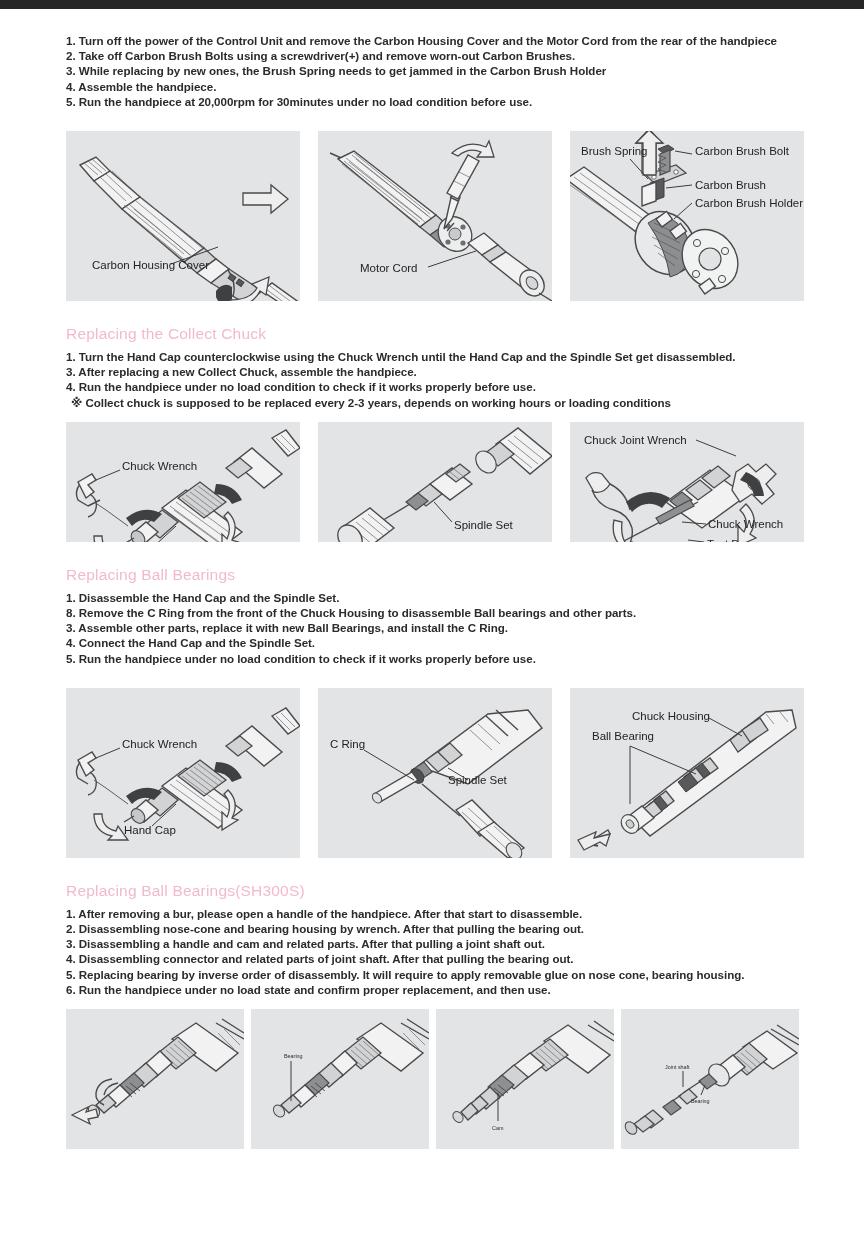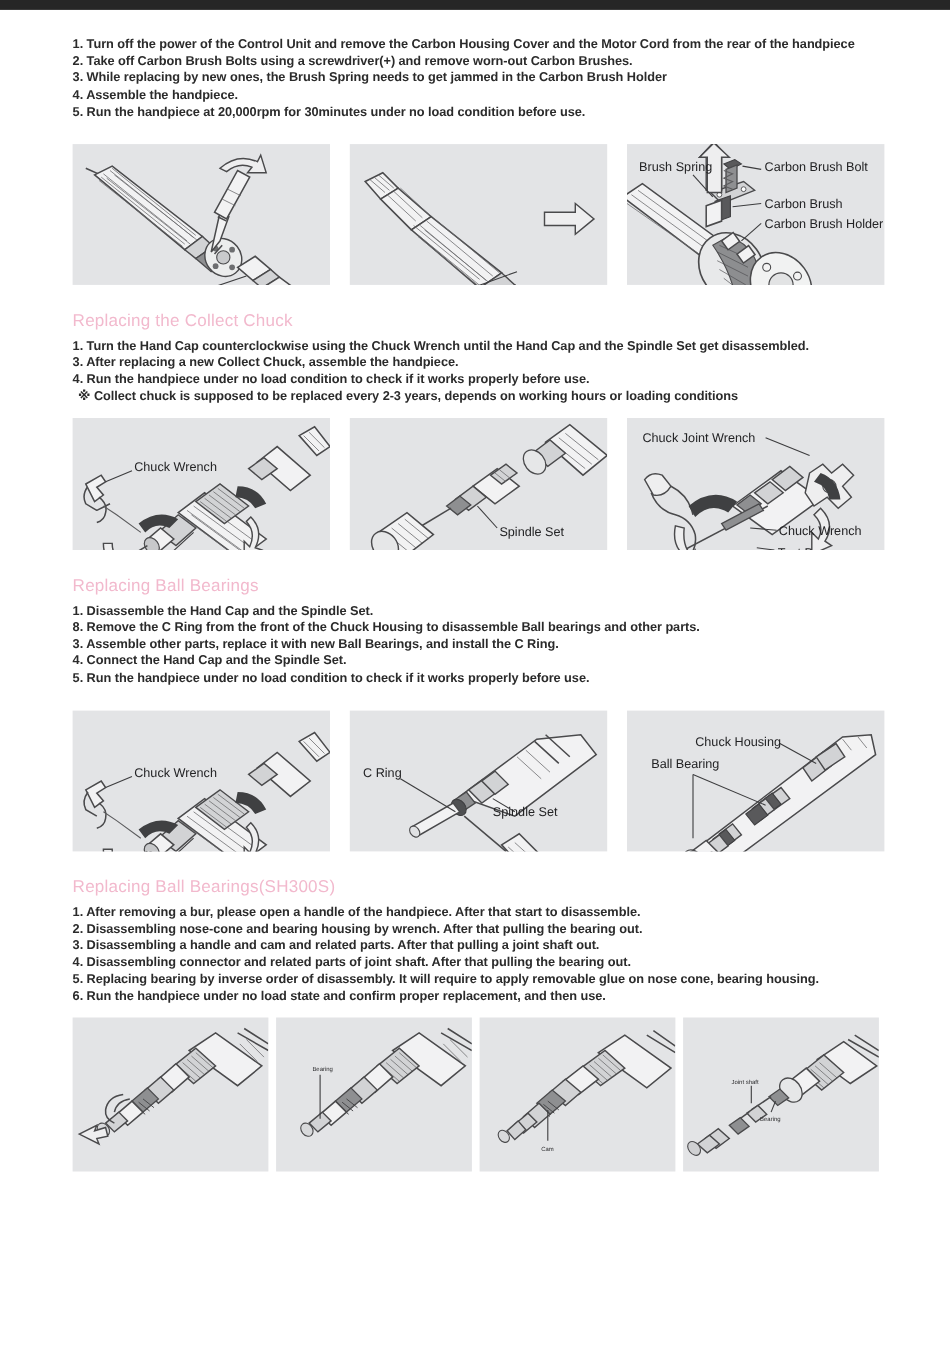--- a/index.html
+++ b/index.html
@@ -48,21 +48,21 @@
     gap:0;
   }
   .panel{
     background:#e3e4e6;
     position:relative;
     overflow:hidden;
   }
   .panel svg{display:block;}
 
   
-  .row-3 .panel{ width:234px;height:128px; }
+  .row-3 .panel{ width:234px;height:170px; }
   .row-3 .panel + .panel{ margin-left:18px; }
   .row-3b .panel{ width:234px;height:120px; }
   .row-3b .panel + .panel{ margin-left:18px; }
   .row-4 .panel{ width:178px;height:140px; }
   .row-4 .panel + .panel{ margin-left:7px; }
 
   .sp-a{height:24px;}
   .sp-b{height:22px;}
   .sp-c{height:12px;}
 
@@ -103,20 +103,58 @@
       <li>5. Run the handpiece at 20,000rpm for 30minutes under no load condition before use.</li>
     </ul>
     <div class="sp-b"></div>
 
     <div class="panelrow row-3">
 
       <div class="panel">
         <svg width="234" height="170" viewBox="0 0 234 170">
           <g>
 
+            <path class="body-f" d="M14 34 L30 26 L44 40 L28 50 Z"></path>
+            <path class="ink-fine" d="M18 32 L32 44 M22 30 L36 42 M26 28 L40 40"></path>
+
+            <path class="body-f" d="M28 50 L44 40 L74 66 L56 78 Z"></path>
+            <path class="ink-fine" d="M34 46 L60 70 M40 43 L66 67 M46 40 L72 64"></path>
+
+            <path class="body-f" d="M56 78 L74 66 L138 117 L118 131 Z"></path>
+            <path class="ink-fine" d="M64 74 L124 124 M70 70 L130 120 M76 67 L136 117 M60 81 L120 130 M68 78 L128 127"></path>
+            <path class="ink-fine" d="M62 84 L122 133 M58 74 L118 123"></path>
+
+            <path class="body-g" d="M118 131 L138 117 L150 128 L131 142 Z"></path>
+            <path class="body-f" d="M131 142 L150 128 L163 138 L145 152 Z"></path>
+
+            <path class="body-g" d="M145 152 L163 138 L196 160 L180 173 Z"></path>
+            <path class="ink" d="M162 139 Q171 152 167 166"></path>
+
+            <rect class="body-k" x="165" y="143" width="6" height="5" transform="rotate(35 165 143)"></rect>
+            <rect class="body-k" x="173" y="148" width="6" height="5" transform="rotate(35 173 148)"></rect>
+
+            <path class="body-f" d="M196 160 L206 152 L234 172 L226 180 Z"></path>
+            <path class="ink-fine" d="M200 158 L224 176 M204 155 L228 173"></path>
+
+            <path fill="#3f4042" d="M150 160 Q158 150 166 156 L166 178 Q154 176 150 166 Z"></path>
+
+            <path class="arrow-o" d="M177 62 L205 62 L205 54 L222 68 L205 82 L205 74 L177 74 Z"></path>
+
+            <path class="arrow-o" d="M163 176 Q186 176 194 160 L200 164 L203 146 L186 153 L191 157 Q184 169 164 169 Z"></path>
+
+            <line class="lead" x1="105" y1="133" x2="152" y2="116"></line>
+            <text class="lbl" x="26" y="138">Carbon Housing Cover</text>
+          </g>
+        </svg>
+      </div>
+
+      <div class="panel">
+        <svg width="234" height="170" viewBox="0 0 234 170">
+          <g>
+
             <path class="ink" d="M12 22 L30 30"></path>
 
             <path class="body-f" d="M20 28 L36 20 L118 84 L102 96 Z"></path>
             <path class="ink-fine" d="M28 27 L104 88 M34 24 L110 85 M24 33 L100 93 M31 31 L107 91 M38 28 L114 88"></path>
             <path class="ink-fine" d="M26 30 L102 91 M36 22 L112 83"></path>
 
             <path class="body-g" d="M102 96 L118 84 L128 93 L112 104 Z"></path>
 
             <path class="body-d" d="M112 104 L128 93 L142 104 L126 116 Z"></path>
 
@@ -138,58 +176,20 @@
             <path class="body-f" d="M150 112 L166 102 L180 114 L164 124 Z"></path>
             <path class="body-g" d="M164 124 L180 114 L188 121 L172 131 Z"></path>
 
             <path class="body-f" d="M172 131 L188 121 L222 146 L206 158 Z"></path>
             <ellipse cx="214" cy="152" rx="11" ry="14" fill="#eceded" stroke="#4a4a4c" stroke-width="1.3" transform="rotate(-38 214 152)"></ellipse>
             <ellipse cx="214" cy="152" rx="5" ry="7" fill="#d6d7d9" stroke="#4a4a4c" stroke-width="1" transform="rotate(-38 214 152)"></ellipse>
             <path class="ink" d="M221 162 L234 170"></path>
 
             <line class="lead" x1="110" y1="136" x2="158" y2="120"></line>
             <text class="lbl" x="42" y="141">Motor Cord</text>
-          </g>
-        </svg>
-      </div>
-
-      <div class="panel">
-        <svg width="234" height="170" viewBox="0 0 234 170">
-          <g>
-
-            <path class="body-f" d="M14 34 L30 26 L44 40 L28 50 Z"></path>
-            <path class="ink-fine" d="M18 32 L32 44 M22 30 L36 42 M26 28 L40 40"></path>
-
-            <path class="body-f" d="M28 50 L44 40 L74 66 L56 78 Z"></path>
-            <path class="ink-fine" d="M34 46 L60 70 M40 43 L66 67 M46 40 L72 64"></path>
-
-            <path class="body-f" d="M56 78 L74 66 L138 117 L118 131 Z"></path>
-            <path class="ink-fine" d="M64 74 L124 124 M70 70 L130 120 M76 67 L136 117 M60 81 L120 130 M68 78 L128 127"></path>
-            <path class="ink-fine" d="M62 84 L122 133 M58 74 L118 123"></path>
-
-            <path class="body-g" d="M118 131 L138 117 L150 128 L131 142 Z"></path>
-            <path class="body-f" d="M131 142 L150 128 L163 138 L145 152 Z"></path>
-
-            <path class="body-g" d="M145 152 L163 138 L196 160 L180 173 Z"></path>
-            <path class="ink" d="M162 139 Q171 152 167 166"></path>
-
-            <rect class="body-k" x="165" y="143" width="6" height="5" transform="rotate(35 165 143)"></rect>
-            <rect class="body-k" x="173" y="148" width="6" height="5" transform="rotate(35 173 148)"></rect>
-
-            <path class="body-f" d="M196 160 L206 152 L234 172 L226 180 Z"></path>
-            <path class="ink-fine" d="M200 158 L224 176 M204 155 L228 173"></path>
-
-            <path fill="#3f4042" d="M150 160 Q158 150 166 156 L166 178 Q154 176 150 166 Z"></path>
-
-            <path class="arrow-o" d="M177 62 L205 62 L205 54 L222 68 L205 82 L205 74 L177 74 Z"></path>
-
-            <path class="arrow-o" d="M163 176 Q186 176 194 160 L200 164 L203 146 L186 153 L191 157 Q184 169 164 169 Z"></path>
-
-            <line class="lead" x1="105" y1="133" x2="152" y2="116"></line>
-            <text class="lbl" x="26" y="138">Carbon Housing Cover</text>
           </g>
         </svg>
       </div>
 
       <div class="panel">
         <svg width="234" height="170" viewBox="0 0 234 170">
           <g>
 
             <path class="body-f" d="M-4 48 L14 36 L96 96 L78 110 Z"></path>
             <path class="ink-fine" d="M4 46 L84 104 M10 42 L90 100 M0 54 L80 110"></path>

